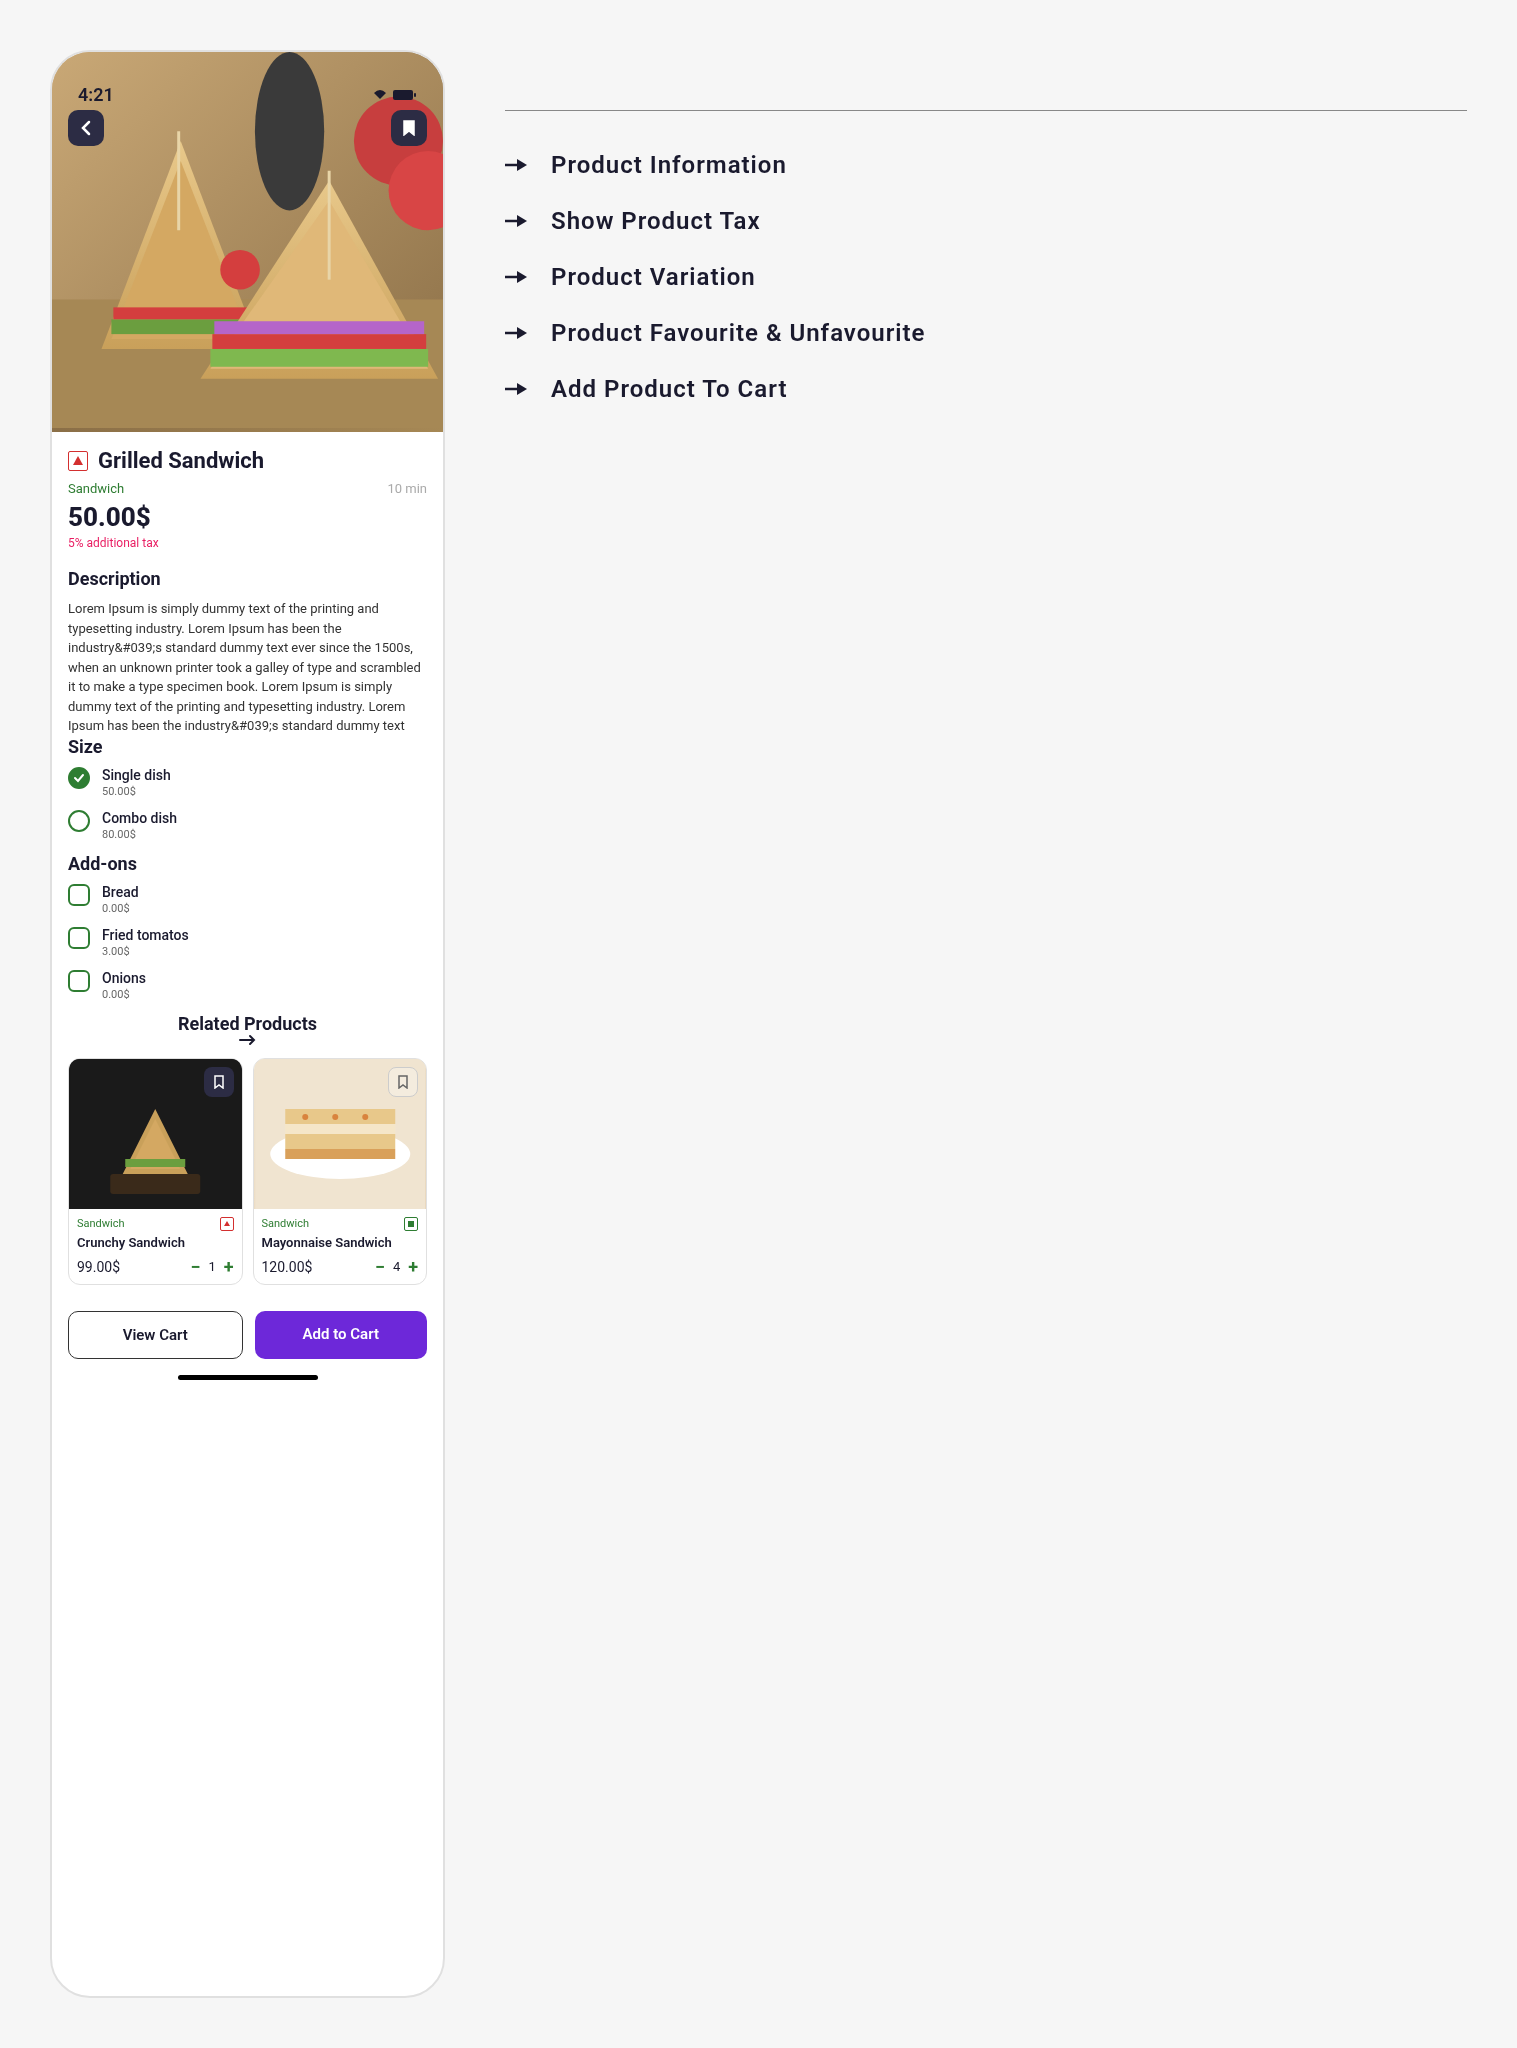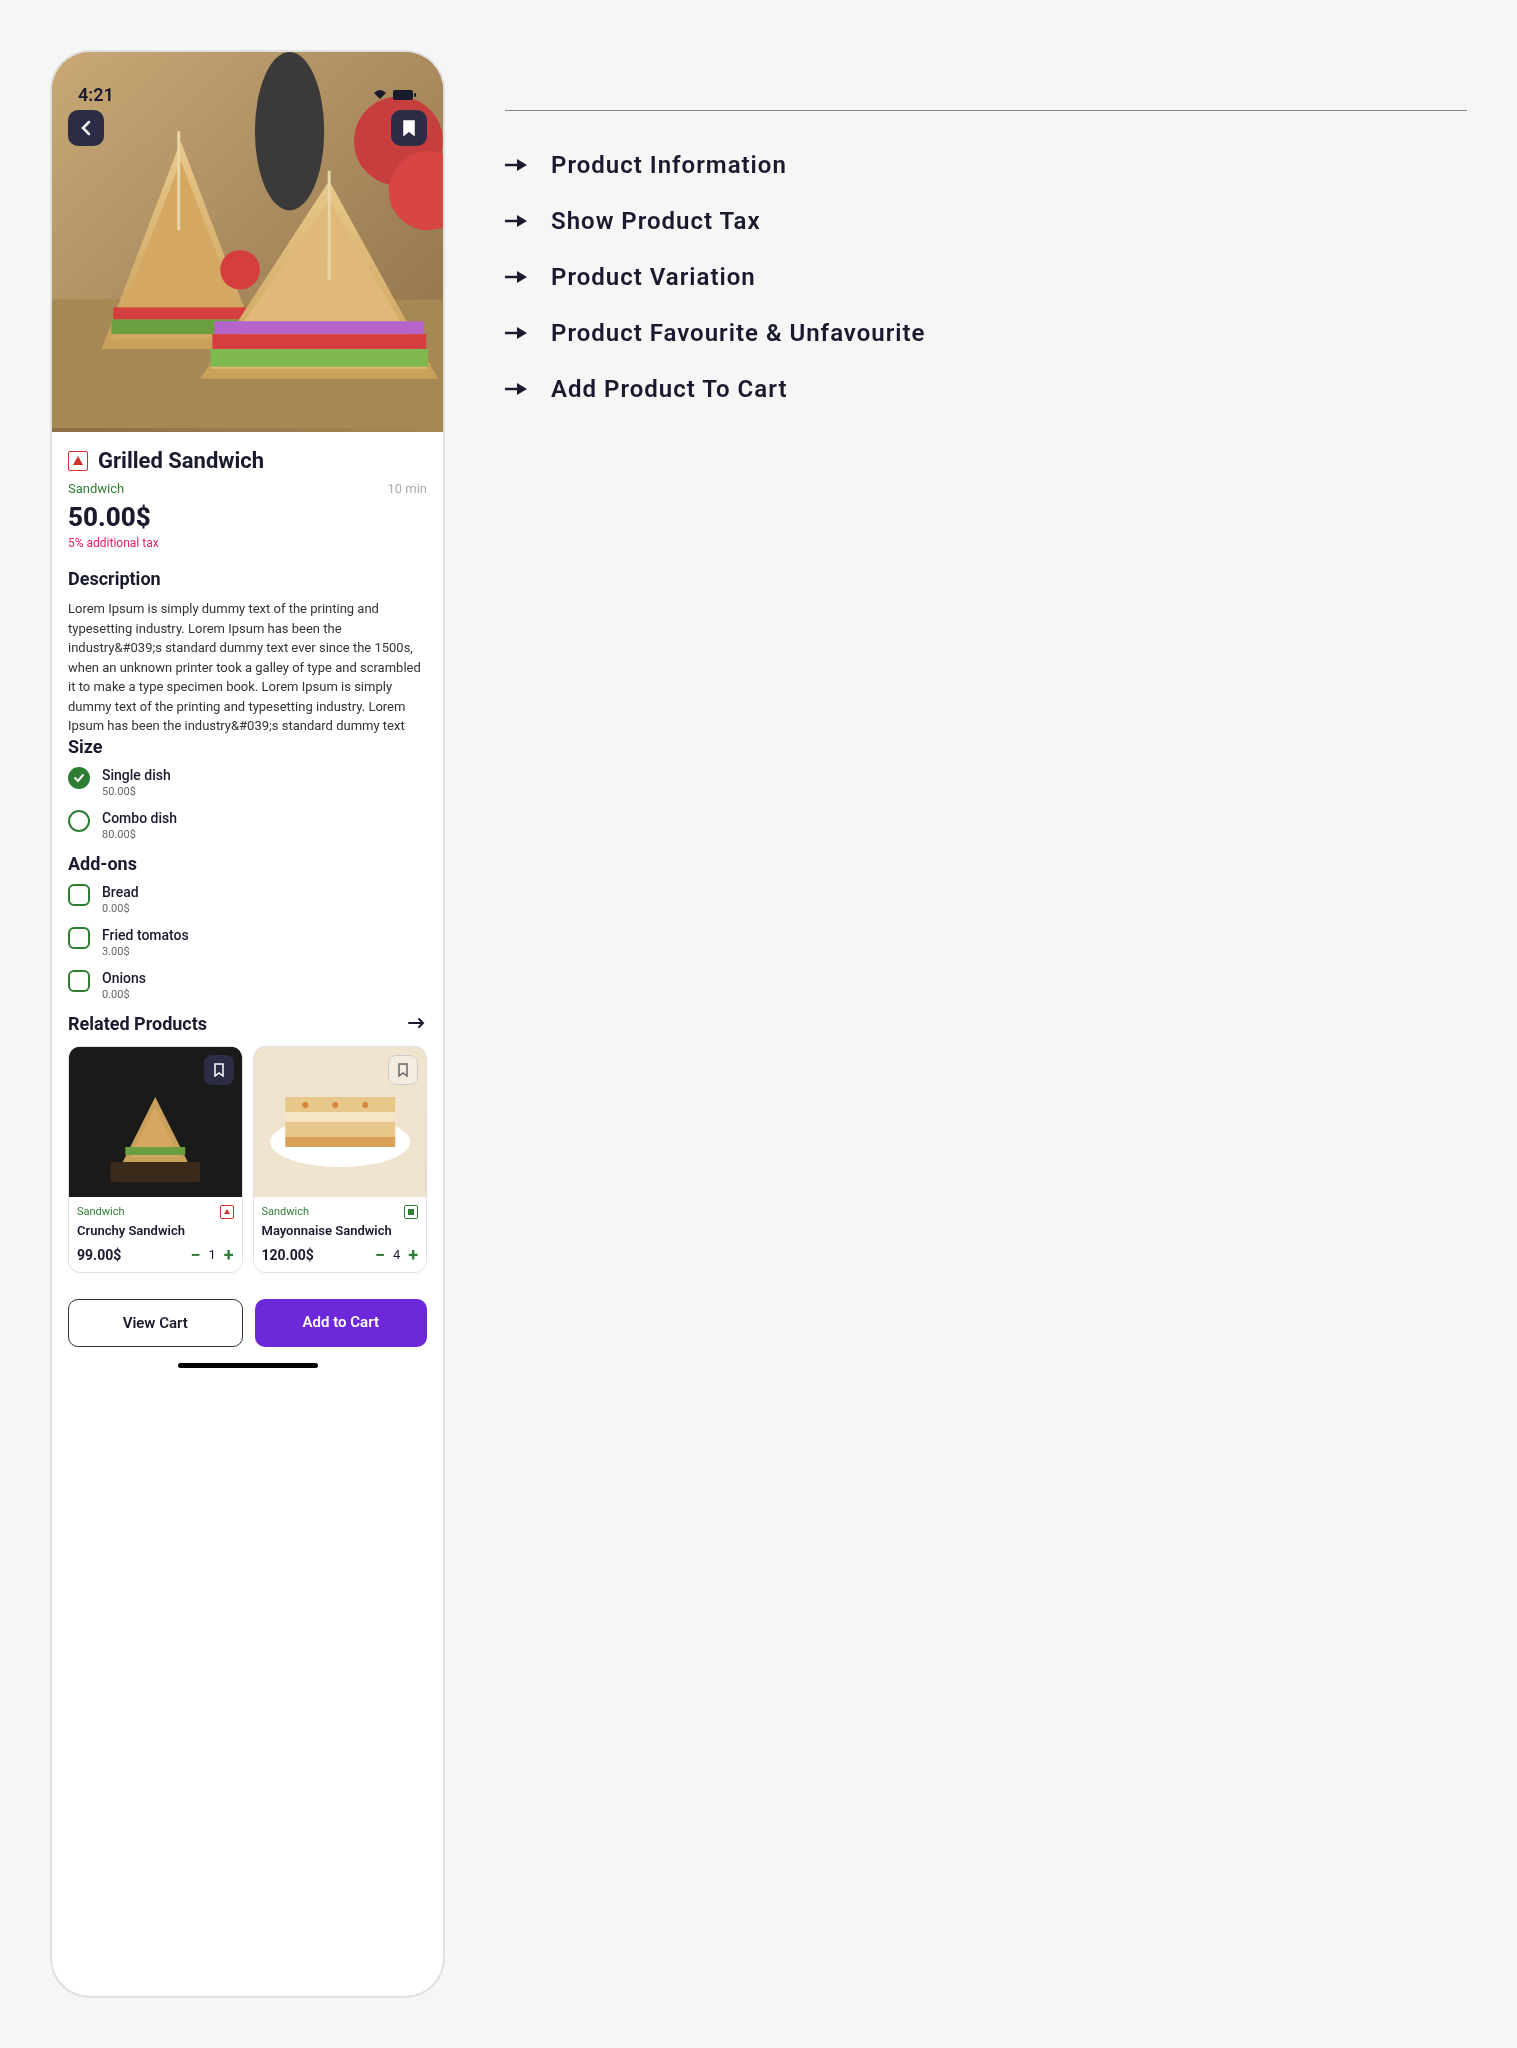--- a/index.html
+++ b/index.html
@@ -203,20 +203,21 @@
       color: #666;
       margin-top: 2px;
     }
     
     .related-header {
       display: flex;
       justify-content: space-between;
       align-items: center;
       margin-bottom: 12px;
       margin-top: 8px;
+      flex-direction: column;
     }
     
     .related-cards {
       display: flex;
       gap: 10px;
     }
     
     .card {
       flex: 1;
       border: 1px solid #e0e0e0;
@@ -307,21 +308,21 @@
     }
     
     .card-footer {
       display: flex;
       justify-content: space-between;
       align-items: center;
     }
     
     .card-price {
       font-size: 14px;
-      font-weight: 700;
+      font-weight: 400;
       color: #1a1a2e;
     }
     
     .qty-control {
       display: flex;
       align-items: center;
       gap: 8px;
     }
     
     .qty-btn {

